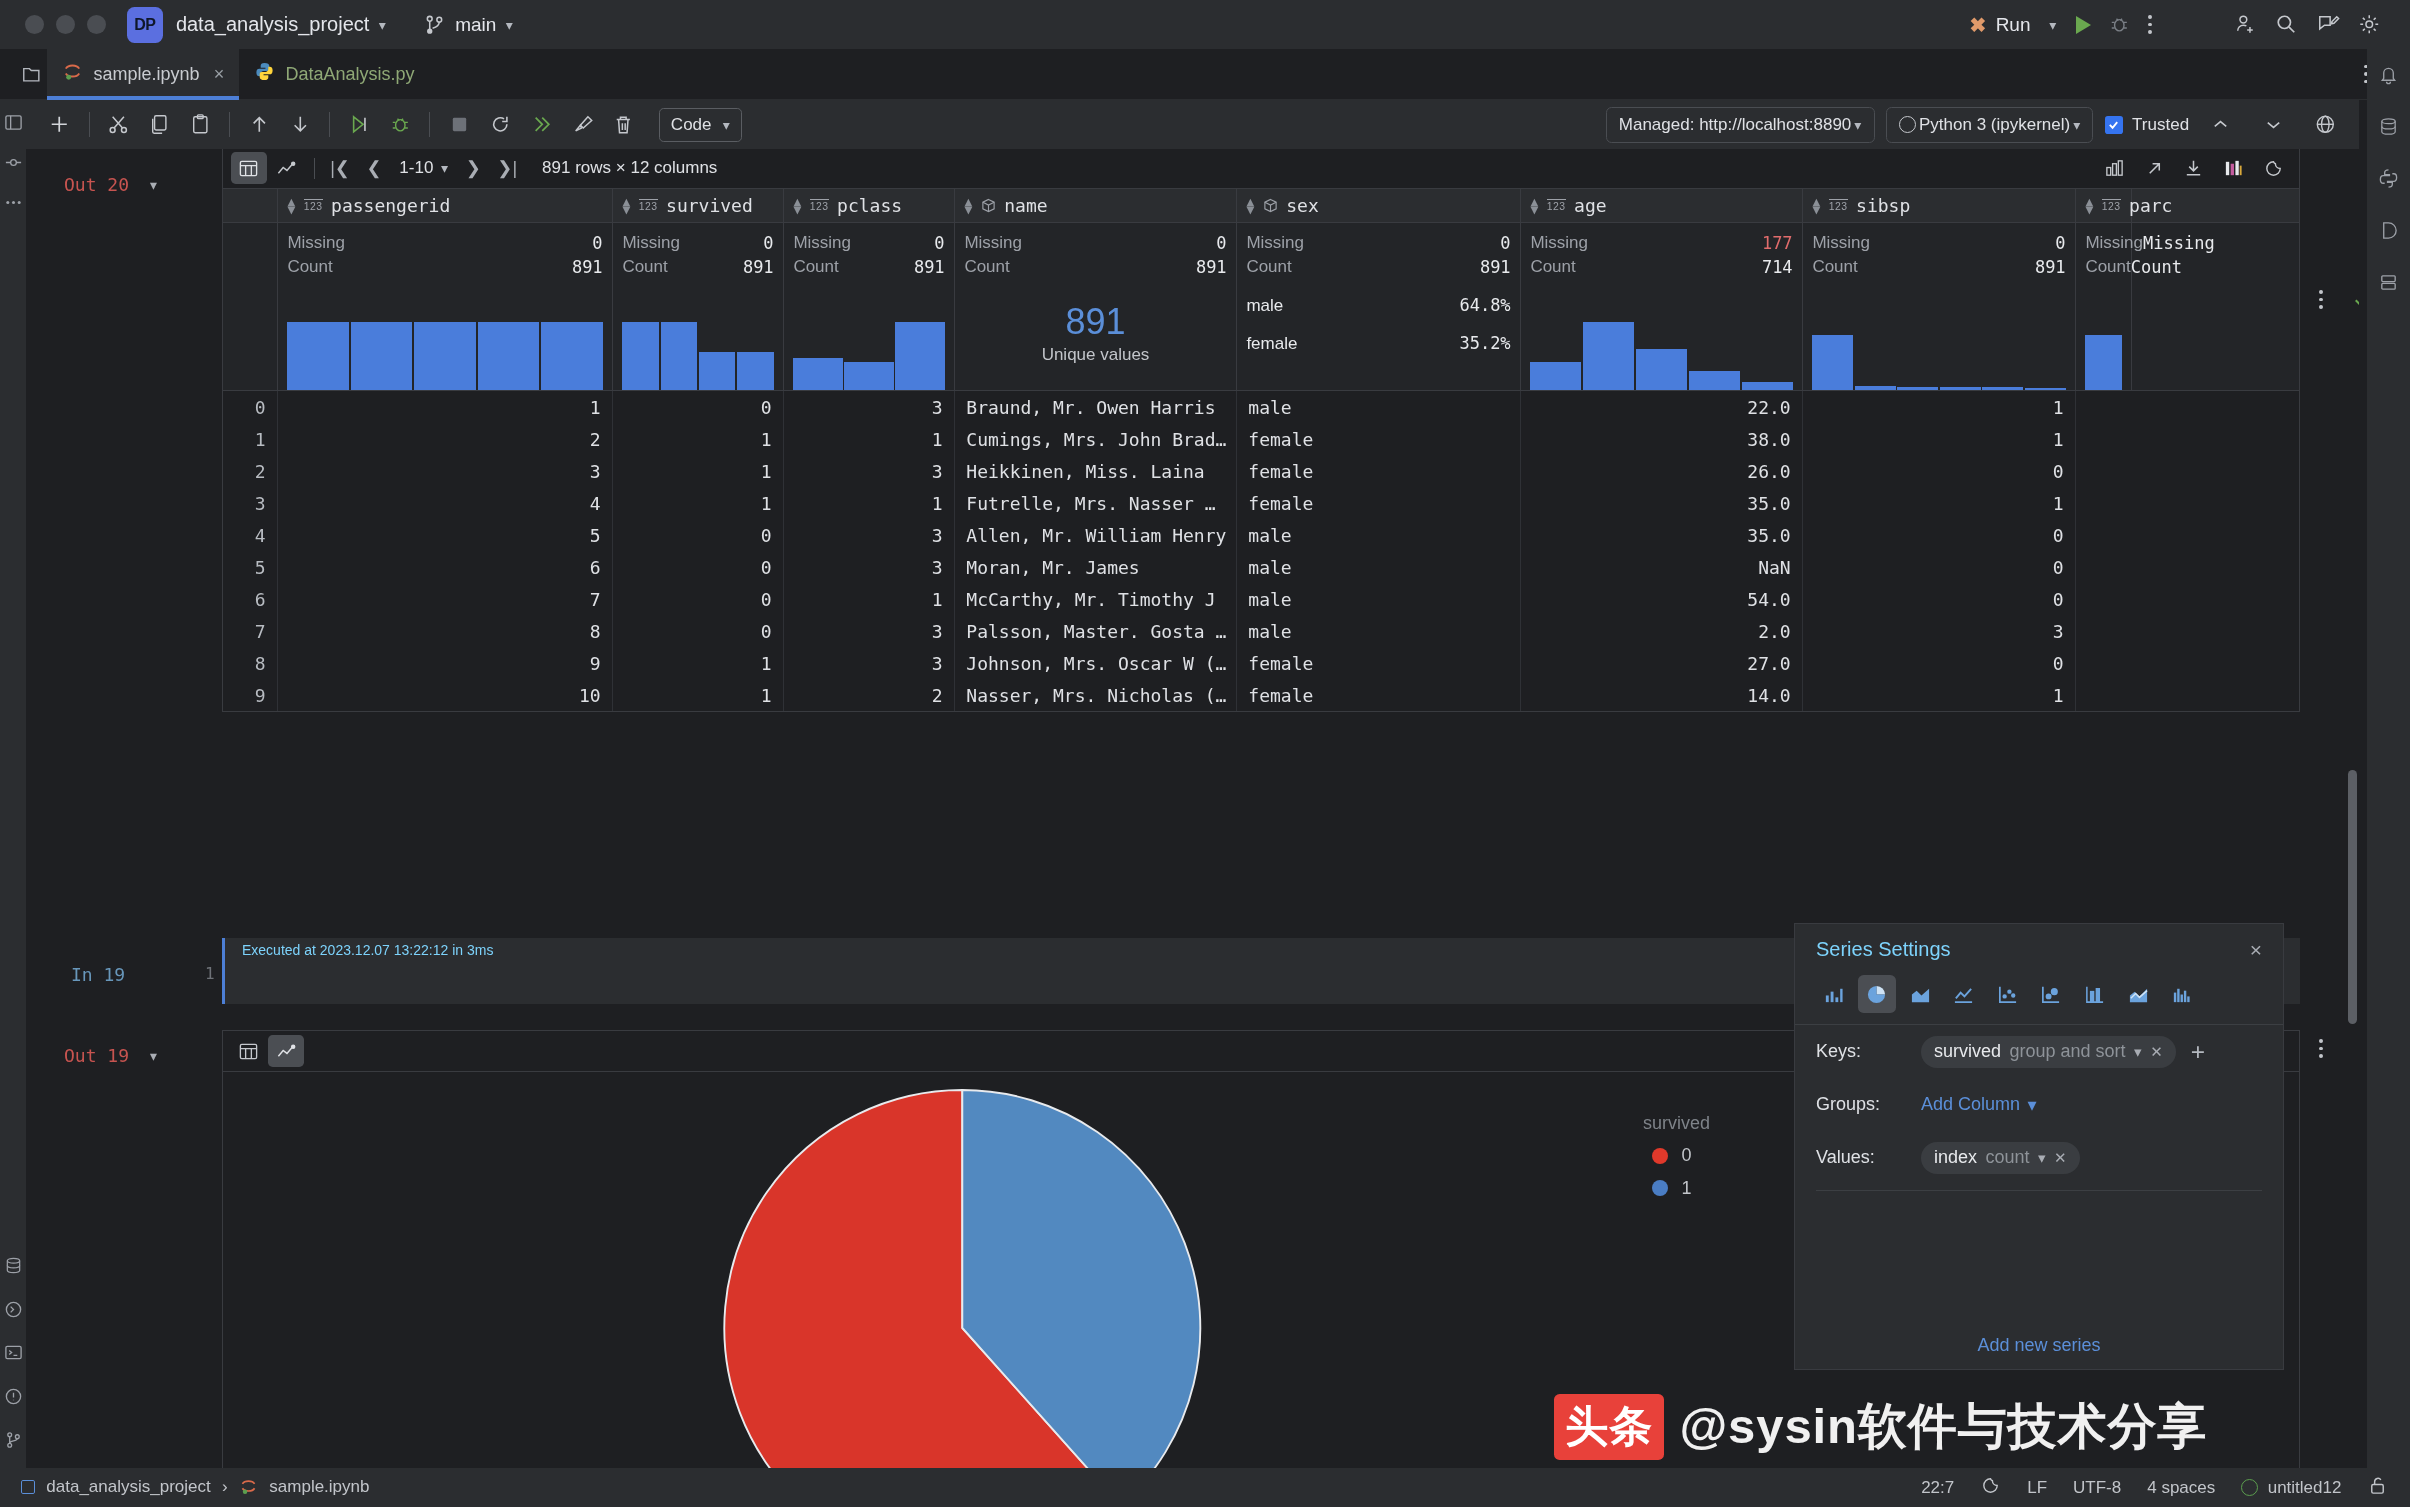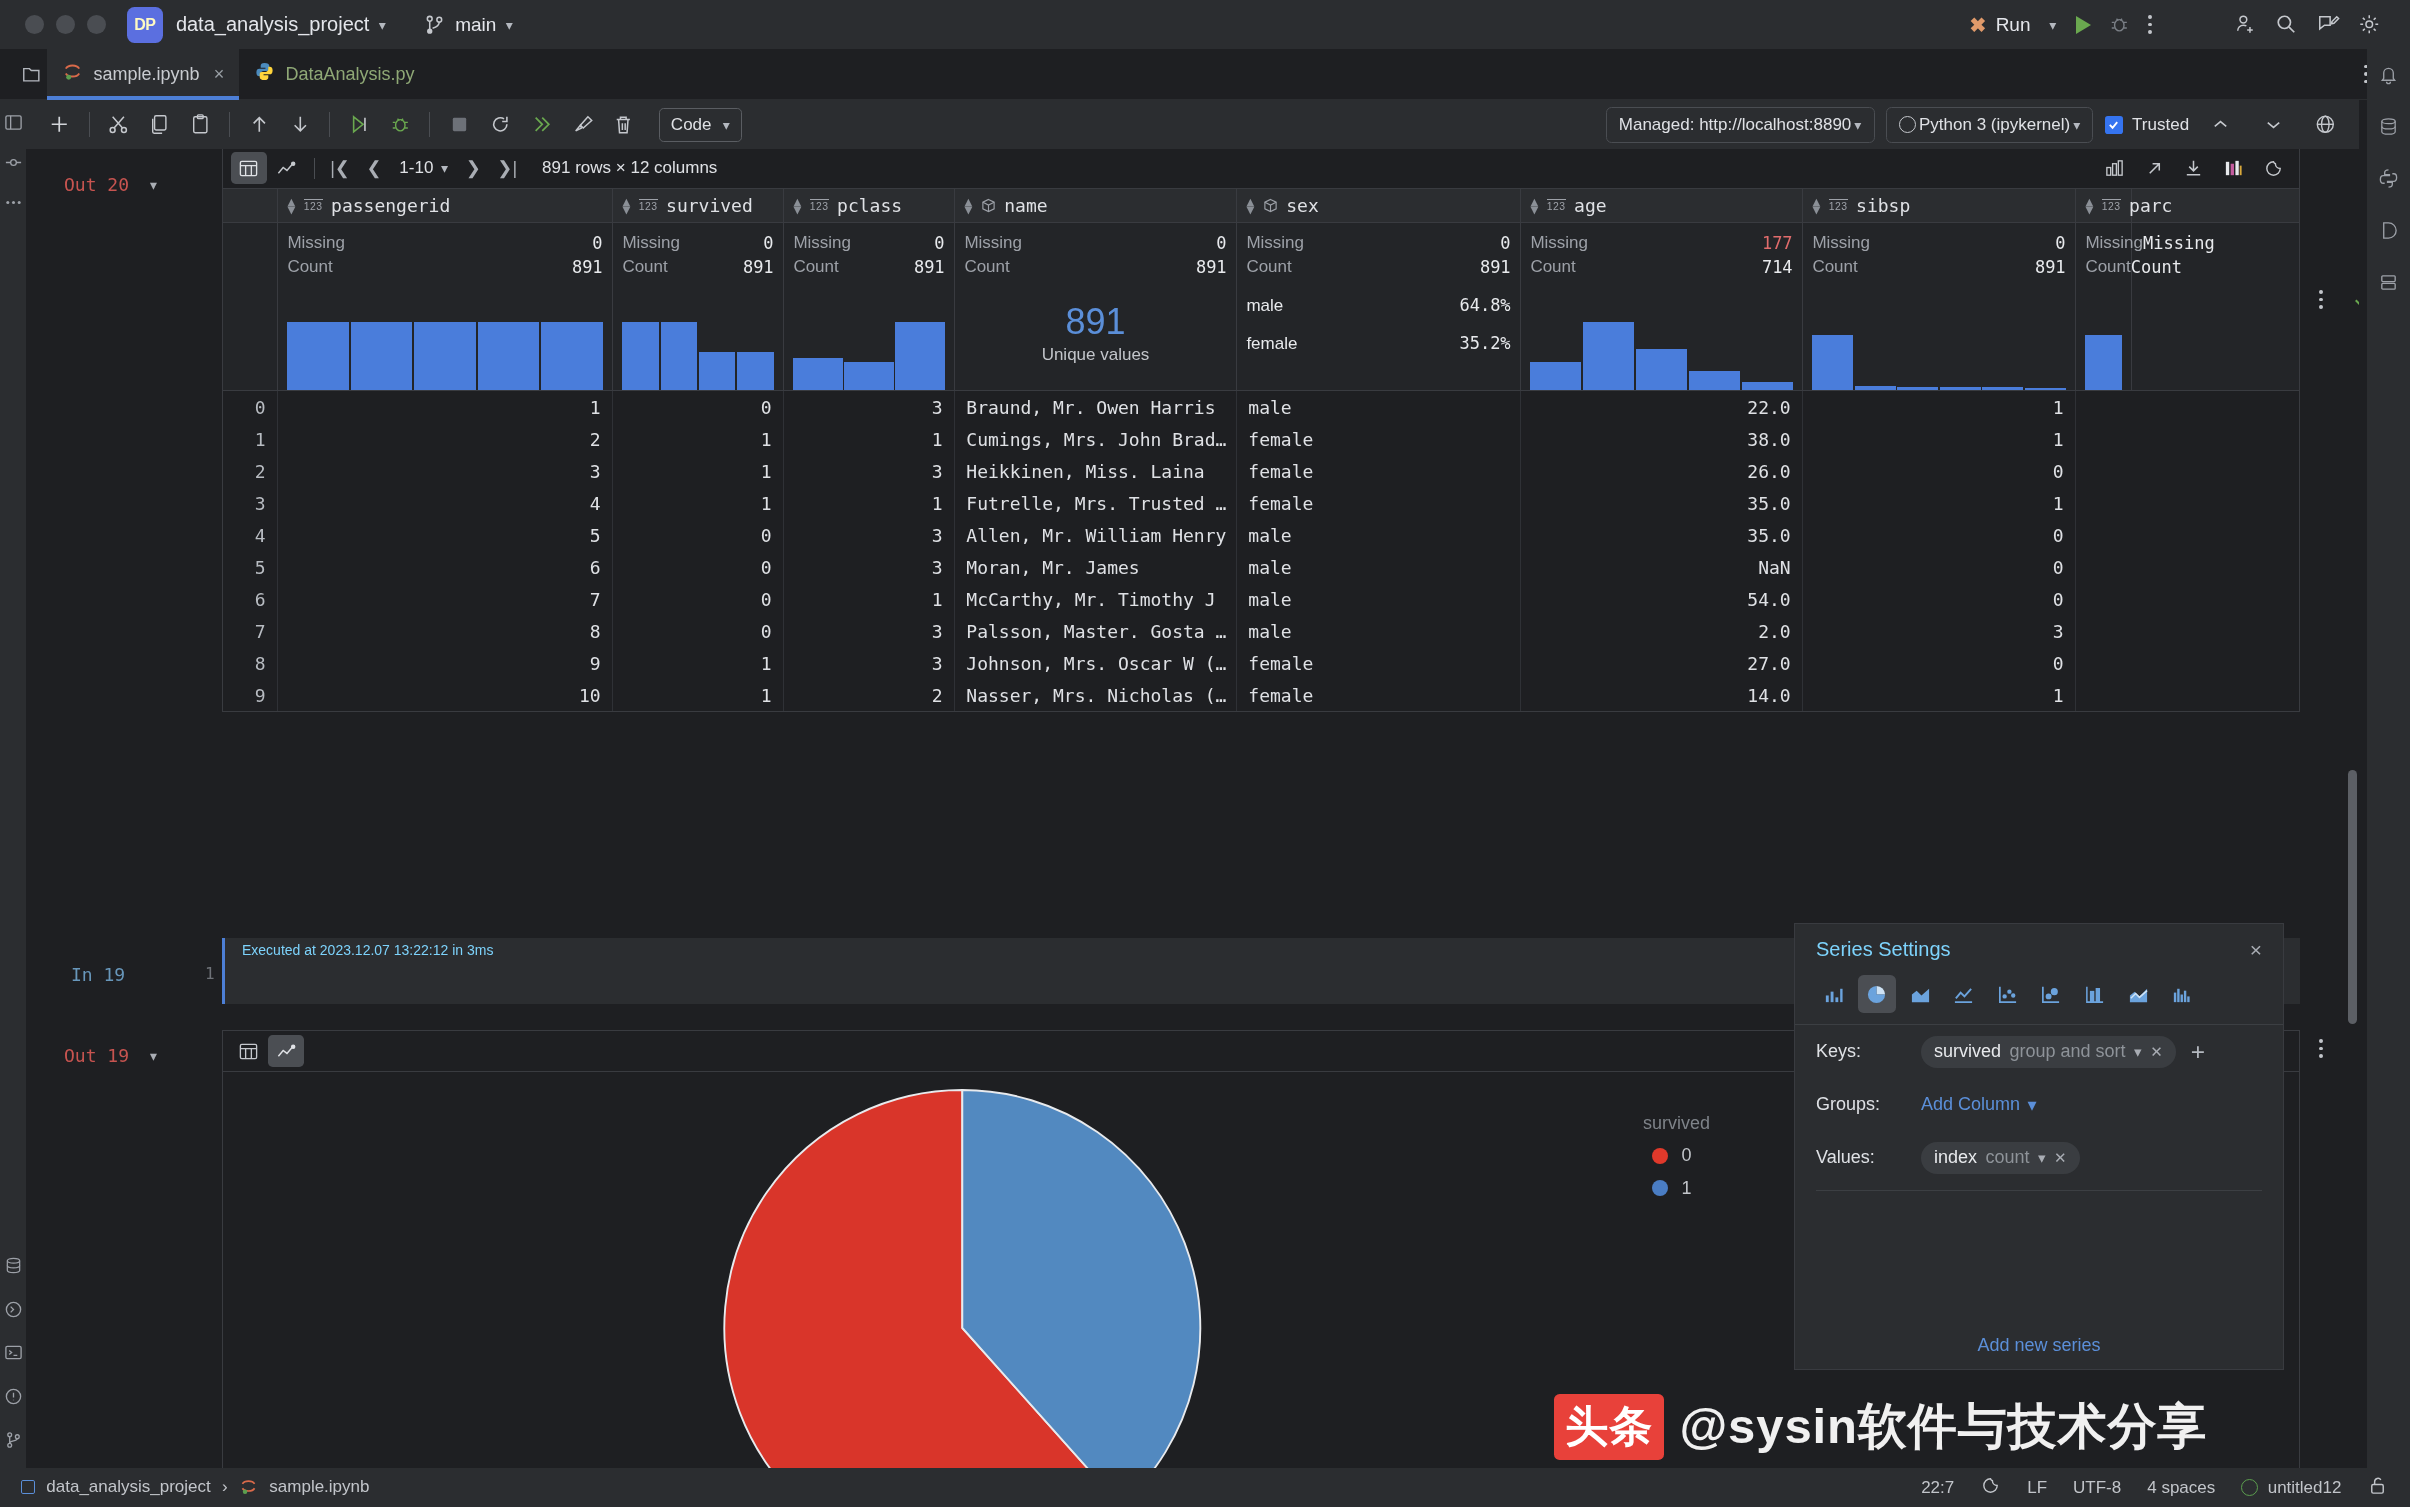--- a/index.html
+++ b/index.html
@@ -15,21 +15,21 @@
   
   #titlebar {
     position: absolute; top: 0; left: 0; width: 2411px; height: 49px;
     background: #2b2d30; display: flex; align-items: center;
   }
   #titlebar .tb-left { display: flex; align-items: center; height: 49px; }
   .traffic { display: flex; align-items: center; gap: 12.2px; padding: 0 21px 0 24.5px; }
   .traffic span { width: 19px; height: 19px; border-radius: 50%; background: #4a4d52; display:block; }
   .proj-badge {
     width: 36px; height: 36px; border-radius: 7.5px; background: #5b6fe0;
-    color: #fef9c3; font-size: 16px; font-weight: bold; display: flex;
+    color: #0f172a; font-size: 16px; font-weight: bold; display: flex;
     align-items: center; justify-content: center; letter-spacing: -0.5px;
   }
   .proj-name { margin-left: 13px; font-size: 20px; color: #e4e6eb; }
   .chev { display:inline-block; margin-left:9.4px; color:#b4b8bf; font-size:14px; }
   .branch-wrap { display:flex; align-items:center; margin-left: 38px; }
   .branch-icon { width: 21px; height: 21px; position: relative; margin-right: 10.4px; }
   .branch-name { font-size: 19px; color:#e4e6eb; }
   #titlebar .tb-right {
     margin-left: auto; display: flex; align-items: center; gap: 0; padding-right: 21px;
   }
@@ -841,21 +841,21 @@
           <div class="c " style="width:282px">Heikkinen, Miss. Laina</div>
           <div class="c " style="width:284px">female</div>
           <div class="c num" style="width:282px">26.0</div>
           <div class="c num" style="width:273px">0</div>
         </div>
         <div class="dt-row">
           <div class="c idx" style="width:55px">3</div>
           <div class="c num" style="width:335px">4</div>
           <div class="c num" style="width:171px">1</div>
           <div class="c num" style="width:171px">1</div>
-          <div class="c " style="width:282px">Futrelle, Mrs. Trusted …</div>
+          <div class="c " style="width:282px">Futrelle, Mrs. Nasser …</div>
           <div class="c " style="width:284px">female</div>
           <div class="c num" style="width:282px">35.0</div>
           <div class="c num" style="width:273px">1</div>
         </div>
         <div class="dt-row">
           <div class="c idx" style="width:55px">4</div>
           <div class="c num" style="width:335px">5</div>
           <div class="c num" style="width:171px">0</div>
           <div class="c num" style="width:171px">3</div>
           <div class="c " style="width:282px">Allen, Mr. William Henry</div>

